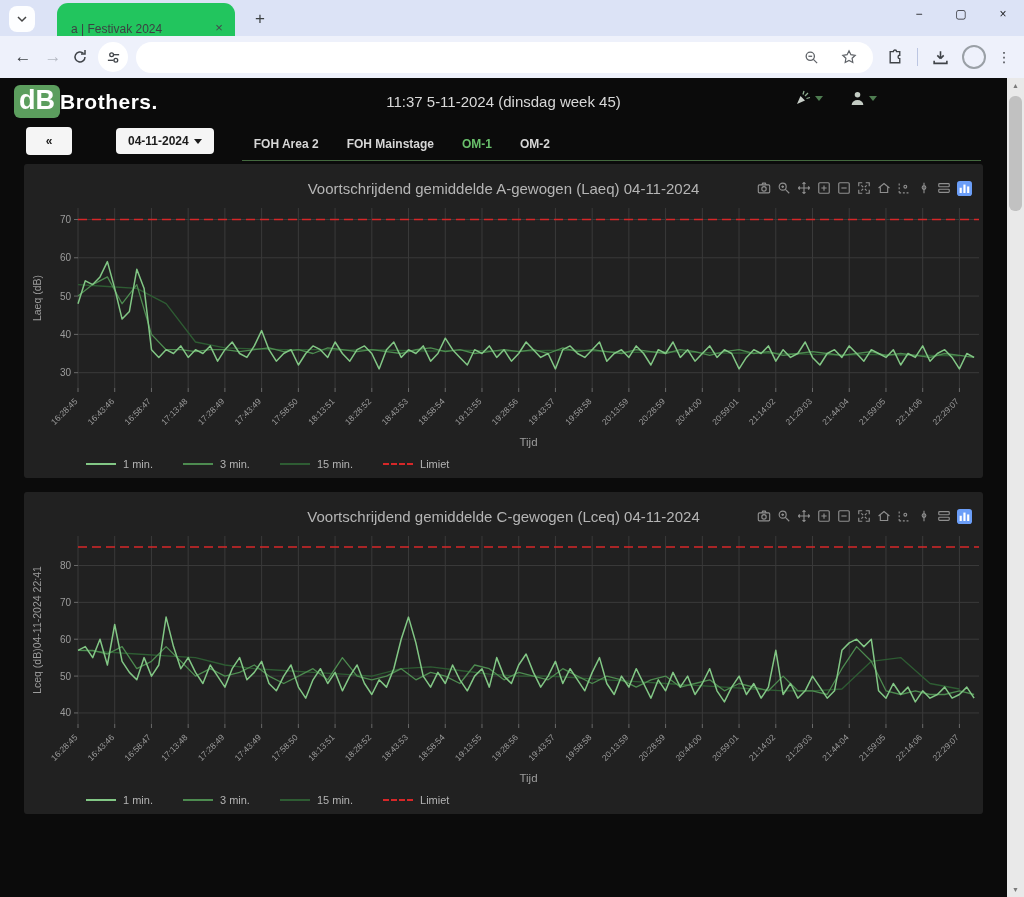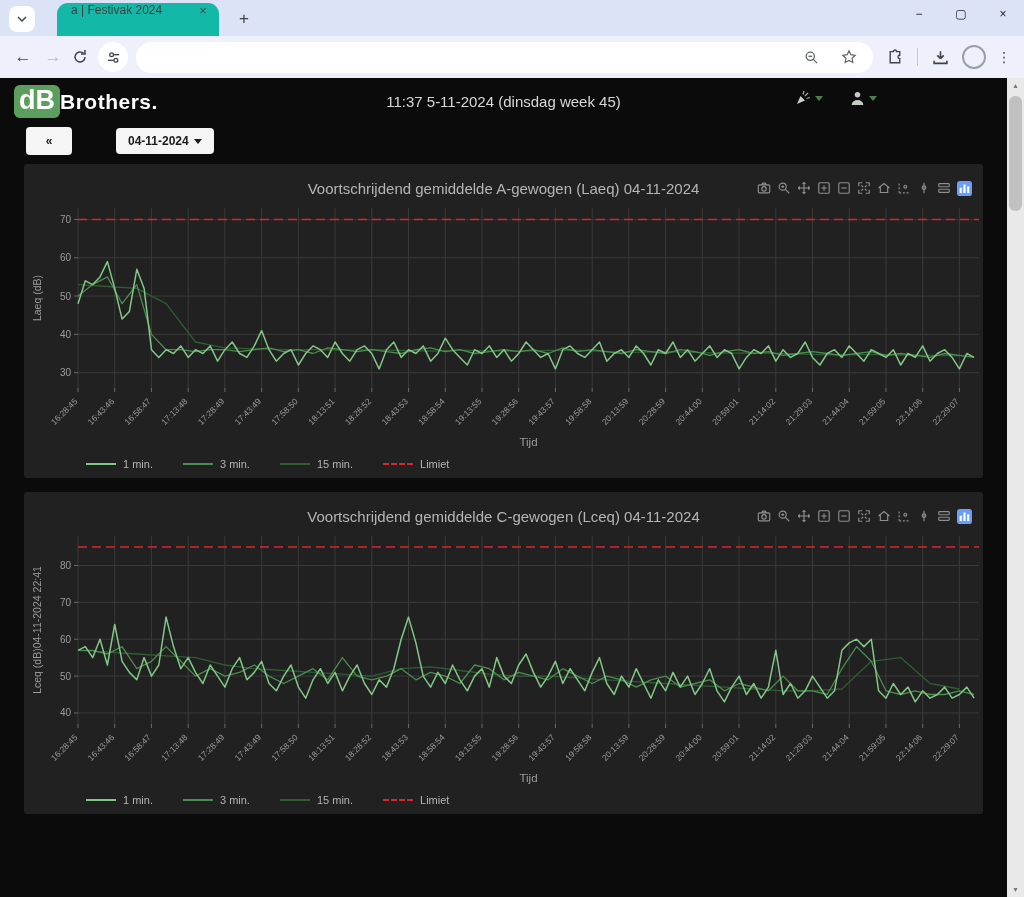--- a/index.html
+++ b/index.html
@@ -2,21 +2,21 @@
 <html><head>
 <meta charset="utf-8">
 <style>
   * { box-sizing: border-box; margin: 0; padding: 0; }
   html,body { width:1024px; height:897px; overflow:hidden; font-family:"Liberation Sans",sans-serif; background:#000; }
   .window { width:1024px; height:897px; display:flex; flex-direction:column; }
 
   
   .tabstrip { height:36px; background:#dce3f6; display:flex; align-items:flex-end; position:relative; flex:none; }
   .tab-search { width:26px; height:26px; margin:0 0 4px 9px; background:#fdfeff; border-radius:8px; display:flex; align-items:center; justify-content:center; }
-  .tab { height:33px; margin-left:22px; width:162px; background:#14b8a6; border-radius:11px 11px 0 0; display:flex; align-items:flex-start; padding:0 8px 0 14px; }
+  .tab { height:33px; margin-left:22px; width:178px; background:#22c55e; border-radius:11px 11px 0 0; display:flex; align-items:flex-end; padding:0 8px 0 14px; }
   .tab-title { flex:1; font-size:12px; color:#3c4043; white-space:nowrap; overflow:hidden; }
   .tab-close { width:16px; height:16px; border-radius:8px; color:#44474c; font-size:13px; line-height:16px; text-align:center; }
   .newtab-btn { width:26px; height:26px; margin:0 0 4px 12px; color:#3c4043; font-size:17px; line-height:26px; text-align:center; border-radius:13px; }
   .win-controls { position:absolute; right:0; top:0; height:30px; display:flex; }
   .win-controls span { width:42px; text-align:center; line-height:28px; font-size:12px; color:#202124; }
 
   .toolbar { height:42px; background:#eef1fb; display:flex; align-items:center; flex:none; padding:0 8px; }
   .nav-arrow { width:30px; text-align:center; font-size:17px; color:#3f4348; }
   .nav-arrow.disabled { color:#b4b8c2; }
   .tool-circle { width:30px; height:30px; border-radius:15px; background:#fff; display:flex; align-items:center; justify-content:center; margin-left:6px; }
@@ -166,20 +166,26 @@
         </div>
       </div>
 
 
       <div class="navrow">
         <button class="btn-white btn-back">«</button>
         <button class="btn-white btn-date">
           <span>04-11-2024</span>
           <span class="caret-dark"></span>
         </button>
+        <div class="tabs">
+          <span class="tab-item">FOH Area 2</span>
+          <span class="tab-item">FOH Mainstage</span>
+          <span class="tab-item active">OM-1</span>
+          <span class="tab-item">OM-2</span>
+        </div>
       </div>
 
       <div class="panel">
         <div class="chart-head">
           <div class="chart-title">Voortschrijdend gemiddelde A-gewogen (Laeq) 04-11-2024</div>
           <div class="modebar">
               <span class="mb-icon">
                 <svg width="14" height="14" viewBox="0 0 16 16" fill="none" stroke="#8f8f8f" stroke-width="1.3">
                   <rect x="1.5" y="4.5" width="13" height="9" rx="1.2"></rect>
                   <circle cx="8" cy="9" r="2.5"></circle>

